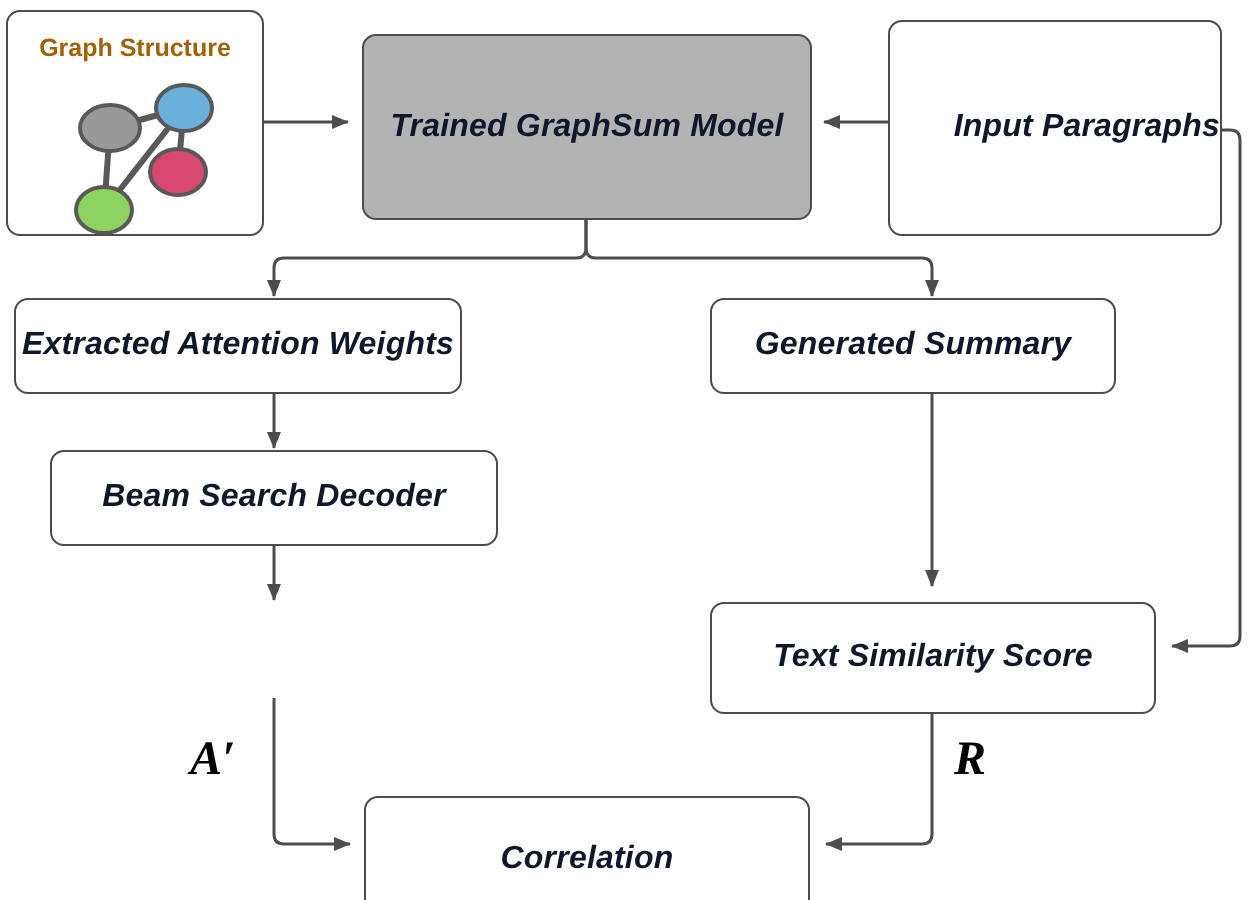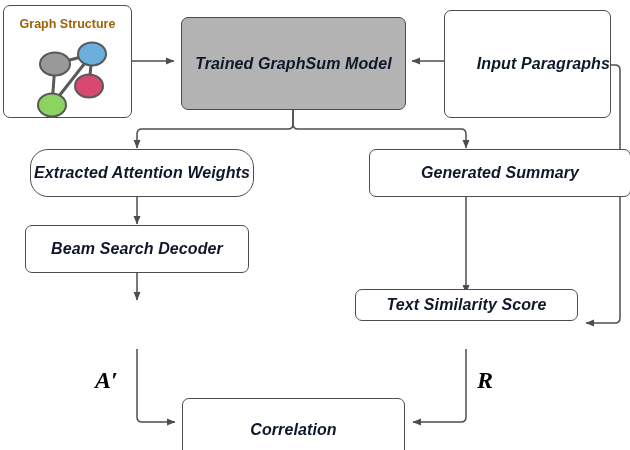--- a/index.html
+++ b/index.html
@@ -107,34 +107,34 @@
   </div>
 
   <div class="node shaded" style="left:181px;top:17px;width:225px;height:93px;">
     <span>Trained GraphSum Model</span>
   </div>
 
   <div class="node" style="left:444px;top:10px;width:167px;height:108px;justify-content:flex-end;">
     <span>Input Paragraphs</span>
   </div>
 
-  <div class="node" style="left:30px;top:149px;width:224px;height:48px;border-radius:18px;">
+  <div class="node" style="left:7px;top:149px;width:224px;height:48px;">
     <span>Extracted Attention Weights</span>
   </div>
 
   <div class="node" style="left:25px;top:225px;width:224px;height:48px;">
     <span>Beam Search Decoder</span>
   </div>
 
 
-  <div class="node" style="left:369px;top:149px;width:262px;height:48px;">
+  <div class="node" style="left:355px;top:149px;width:203px;height:48px;">
     <span>Generated Summary</span>
   </div>
 
-  <div class="node" style="left:355px;top:289px;width:223px;height:32px;">
+  <div class="node" style="left:355px;top:301px;width:223px;height:56px;">
     <span>Text Similarity Score</span>
   </div>
 
   <div class="node" style="left:182px;top:398px;width:223px;height:64px;">
     <span>Correlation</span>
   </div>
 
   <span class="sym" style="left:95px;top:367px;">A′</span>
   <span class="sym" style="left:477px;top:367px;">R</span>
 

